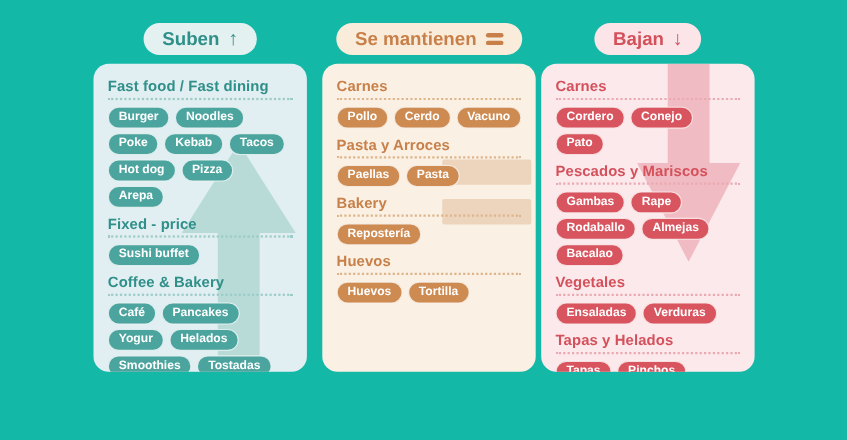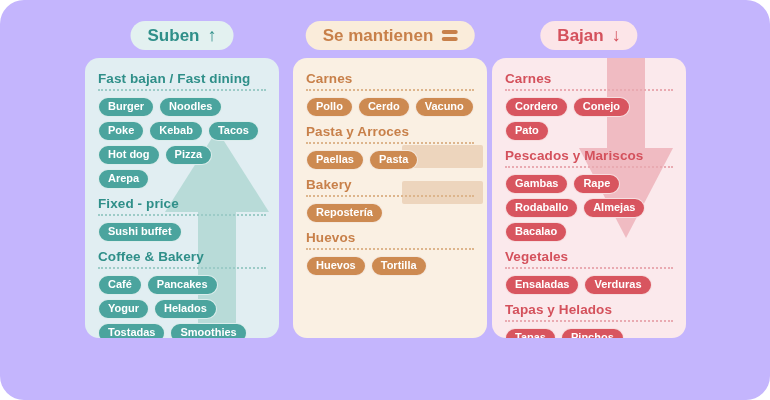--- a/index.html
+++ b/index.html
@@ -1,17 +1,17 @@
 <!DOCTYPE html>
 <html><head>
 <meta charset="utf-8">
 <style>
   html,body{margin:0;padding:0;background:#ffffff;}
   body{width:770px;height:400px;font-family:"Liberation Sans","DejaVu Sans",sans-serif;overflow:hidden;}
-  .canvas{position:relative;width:770px;height:400px;background:#c4b5fd;border-radius:24px;}
+  .canvas{position:relative;width:770px;height:400px;background:#14b8a6;}
 
   .column{position:absolute;top:0;width:194px;height:345px;}
   .col-0{left:85px;}
   .col-1{left:293px;}
   .col-2{left:492px;}
 
   .col-header{
     position:absolute;top:21px;left:50%;transform:translateX(-50%);
     height:29px;border-radius:16px;display:flex;align-items:center;gap:8px;
     padding:0 17px;font-weight:bold;font-size:17px;white-space:nowrap;
@@ -64,21 +64,21 @@
     <div class="col-header">
       <span>Suben</span>
       <span class="arrow-glyph">↑</span>
     </div>
     <div class="card">
       <div class="shape">
         <div class="up-head"></div>
         <div class="up-shaft"></div>
       </div>
       <div class="card-content">
-          <div class="sec-title">Fast bajan / Fast dining</div>
+          <div class="sec-title">Fast food / Fast dining</div>
           <div class="dotted"></div>
           <div class="tags">
             <span class="tag">Burger</span>
             <span class="tag">Noodles</span>
             <span class="tag">Poke</span>
             <span class="tag">Kebab</span>
             <span class="tag">Tacos</span>
             <span class="tag">Hot dog</span>
             <span class="tag">Pizza</span>
             <span class="tag">Arepa</span>
@@ -88,22 +88,22 @@
           <div class="tags">
             <span class="tag">Sushi buffet</span>
           </div>
           <div class="sec-title">Coffee &amp; Bakery</div>
           <div class="dotted"></div>
           <div class="tags">
             <span class="tag">Café</span>
             <span class="tag">Pancakes</span>
             <span class="tag">Yogur</span>
             <span class="tag">Helados</span>
+            <span class="tag">Smoothies</span>
             <span class="tag">Tostadas</span>
-            <span class="tag">Smoothies</span>
           </div>
         </div>
     </div>
   </section>
 
   <section class="column col-1" style="--accent: #c8804a; --pill-bg: #cd8a51; --card-bg: #faf0e3; --header-bg: #faecda; --shape: #edd5bd; --dotted: #ddb58c;">
     <div class="col-header">
       <span>Se mantienen</span>
       <span class="equals-icon">
           <i></i>

